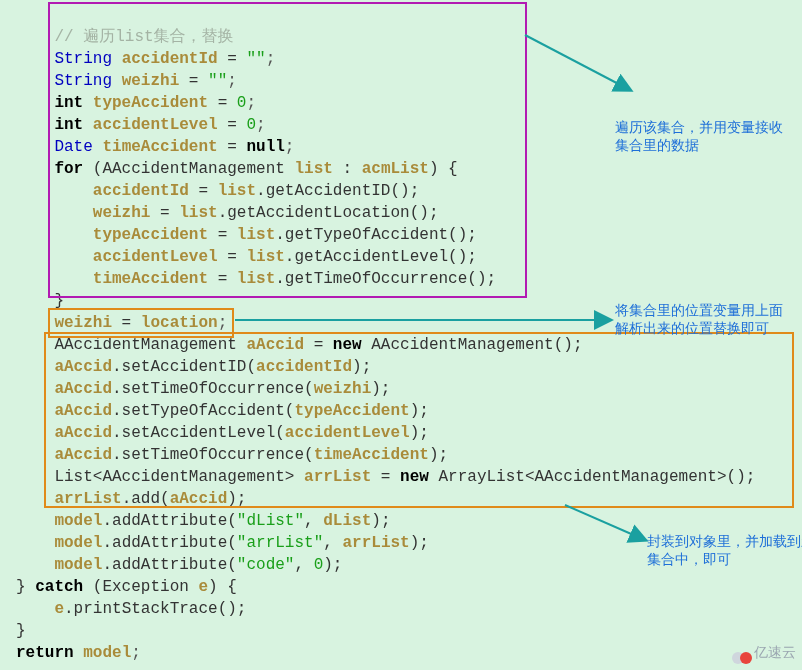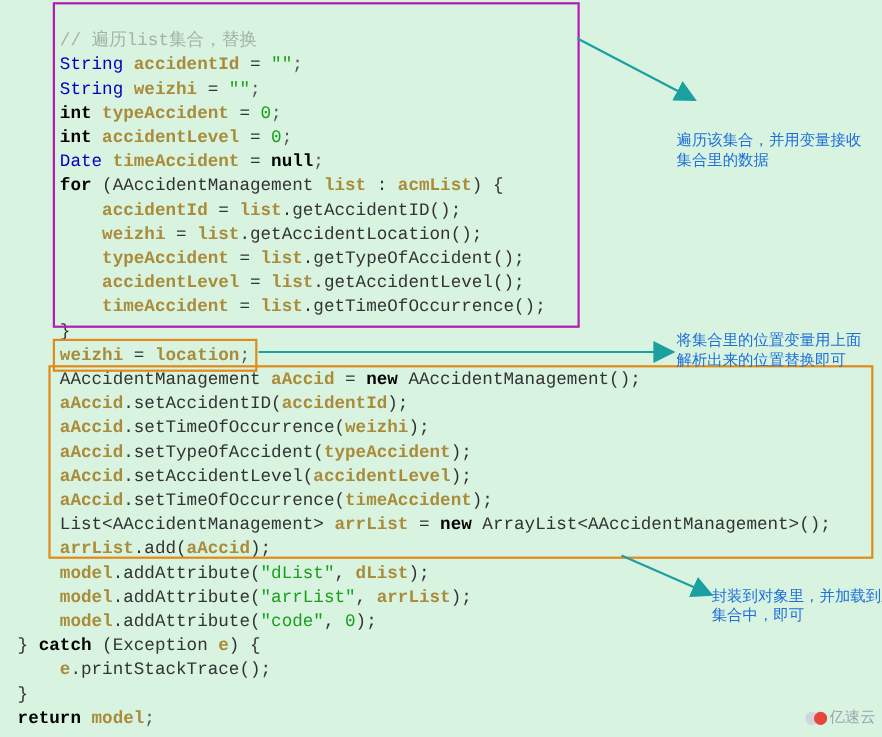--- a/index.html
+++ b/index.html
@@ -73,21 +73,21 @@
   .arrow-svg { position: absolute; pointer-events: none; }
 
   .logo {
     position: absolute;
     right: 6px;
     bottom: 6px;
     font-family: Liberation Mono, monospace;
     font-size: 14px;
     color: #9aa5b0;
     display: flex;
-    align-items: center;
+    align-items: flex-end;
     gap: 2px;
   }
   .logo .circ1, .logo .circ2 {
     display: inline-block;
     width: 12px; height: 12px;
     border-radius: 50%;
     position: relative;
   }
   .logo .circ1 { background: #cfd6dd; margin-right: -6px; }
   .logo .circ2 { background: #e8453c; }

